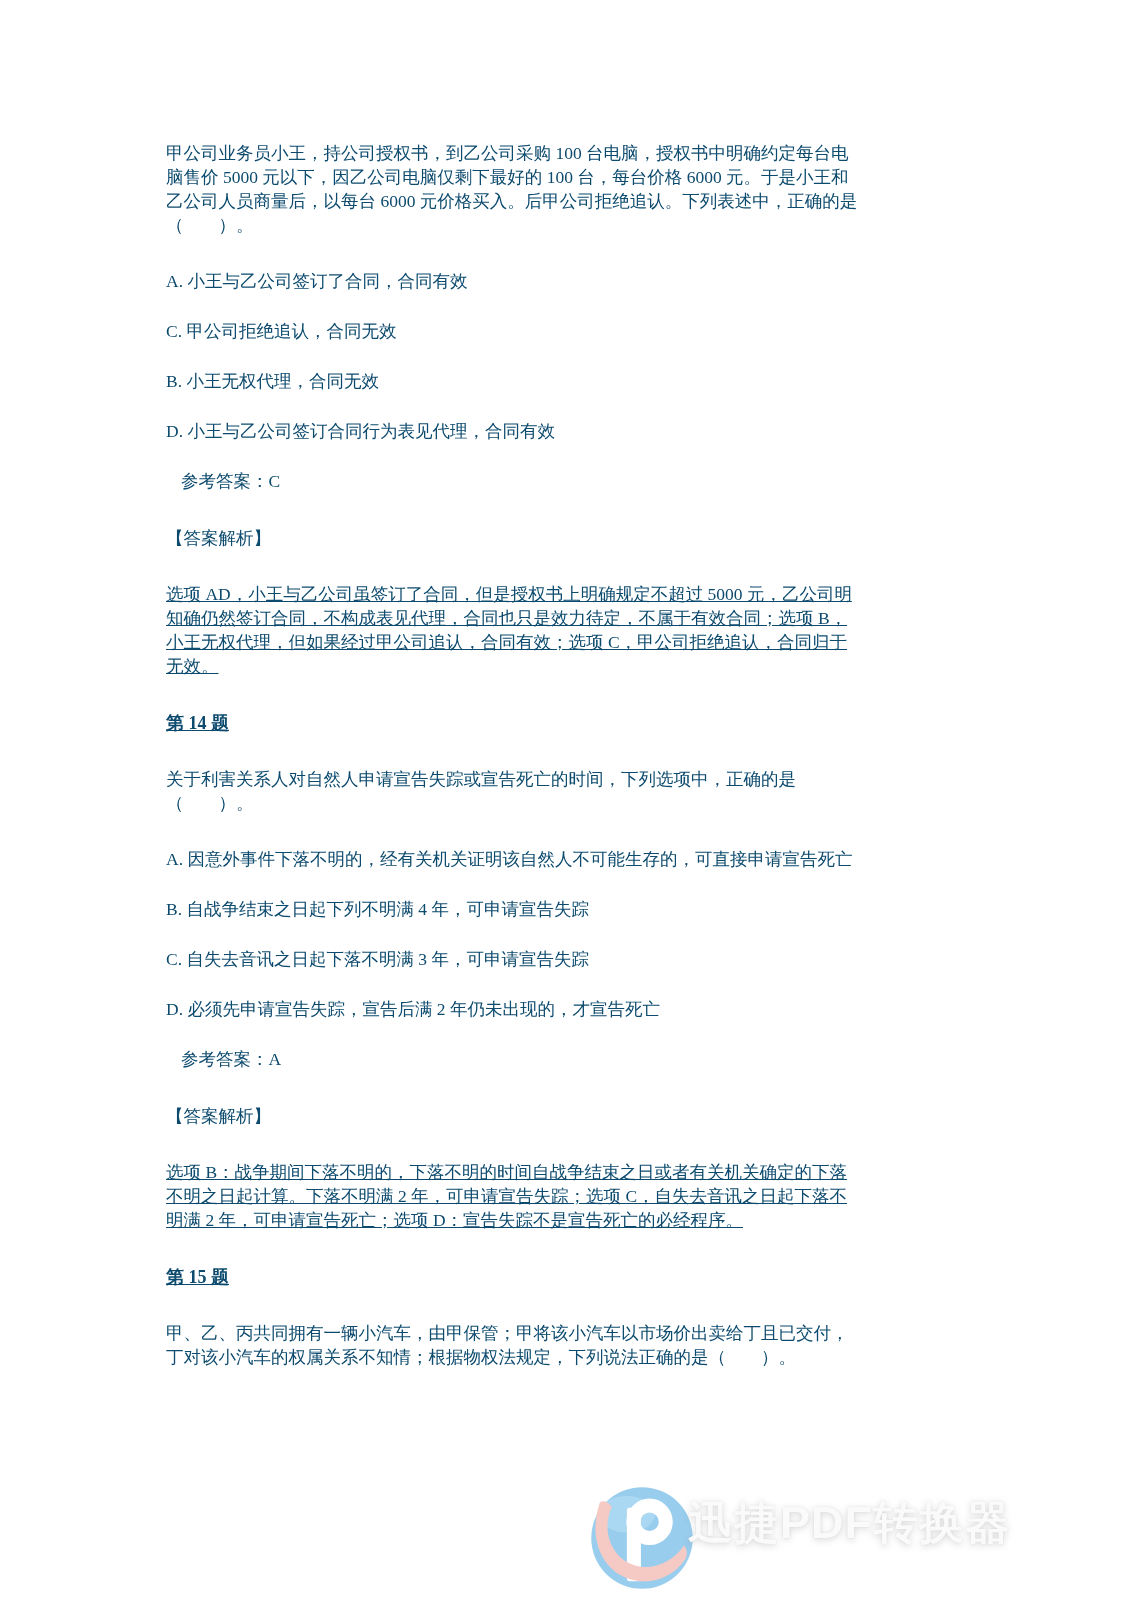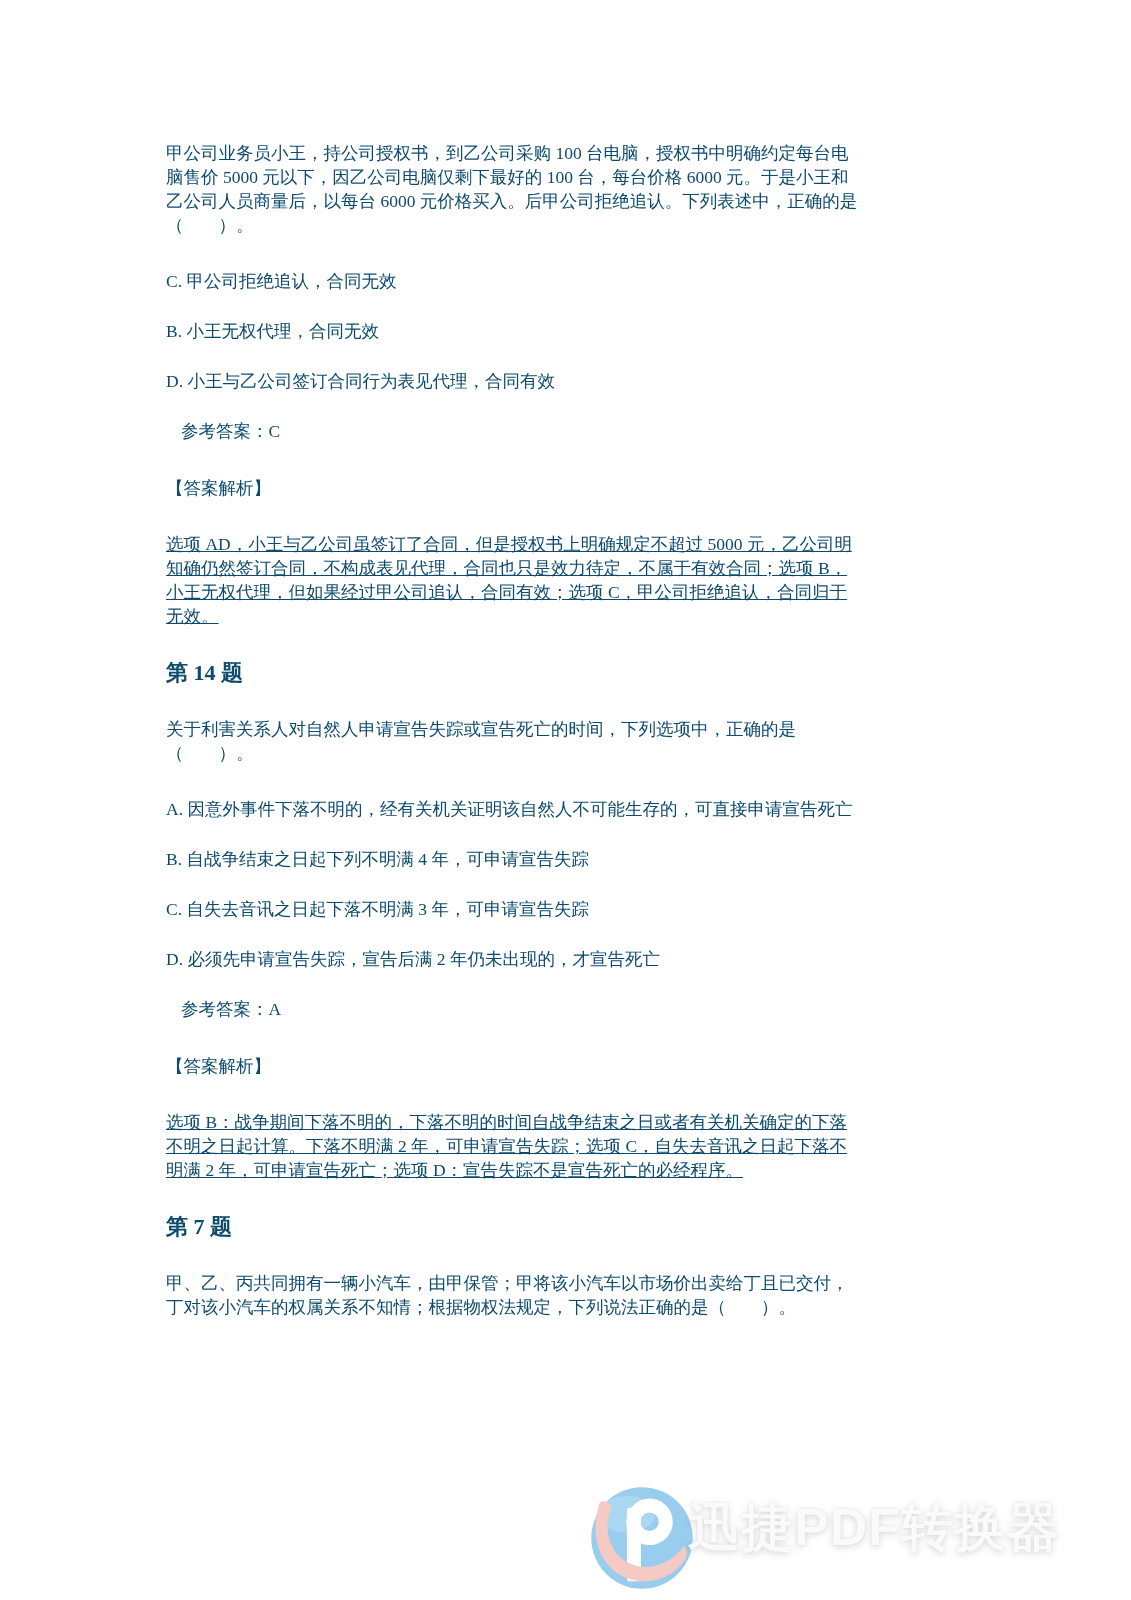--- a/index.html
+++ b/index.html
@@ -15,22 +15,23 @@
     position: absolute;
     left: 166px;
     top: 141px;
     width: 800px;
     font-size: 17.5px;
     line-height: 24px;
     color: #0c4a6e;
   }
   .q-header {
     font-weight: 700;
-    font-size: 22px;
+    font-size: 18px;
     margin: 0 0 32px 0;
+    text-decoration: underline;
   }
   .stem {
     white-space: pre-line;
     margin: 0 0 32px 0;
   }
   .option {
     margin: 0 0 26px 0;
   }
   .answer {
     margin: 7px 0 33px 0;
@@ -58,37 +59,38 @@
     width: 108px;
     height: 108px;
     opacity: 0.55;
   }
   .wm-text {
     position: absolute;
     left: 112px;
     top: 38px;
     font-family: "Liberation Sans", "DejaVu Sans", sans-serif;
     font-weight: 700;
-    font-size: 52px;
+    font-size: 45px;
     letter-spacing: 1px;
     color: #fafafa;
     text-shadow: 0 2px 7px rgba(120,120,120,0.28), 0 0 2px rgba(150,150,150,0.18);
     white-space: nowrap;
   }
 </style>
 </head>
 <body>
 
 <div class="page-content">
 
   <section>
     <p class="stem">甲公司业务员小王，持公司授权书，到乙公司采购 100 台电脑，授权书中明确约定每台电
 脑售价 5000 元以下，因乙公司电脑仅剩下最好的 100 台，每台价格 6000 元。于是小王和
 乙公司人员商量后，以每台 6000 元价格买入。后甲公司拒绝追认。下列表述中，正确的是
 （　　）。</p>
+    <p class="option">A. 小王与乙公司签订了合同，合同有效</p>
     <p class="option">C. 甲公司拒绝追认，合同无效</p>
     <p class="option">B. 小王无权代理，合同无效</p>
     <p class="option">D. 小王与乙公司签订合同行为表见代理，合同有效</p>
     <p class="answer">参考答案：C</p>
     <p class="analysis-h">【答案解析】</p>
     <p class="analysis">选项 AD，小王与乙公司虽签订了合同，但是授权书上明确规定不超过 5000 元，乙公司明
 知确仍然签订合同，不构成表见代理，合同也只是效力待定，不属于有效合同；选项 B，
 小王无权代理，但如果经过甲公司追认，合同有效；选项 C，甲公司拒绝追认，合同归于
 无效。</p>
   </section>
@@ -102,21 +104,21 @@
     <p class="option">C. 自失去音讯之日起下落不明满 3 年，可申请宣告失踪</p>
     <p class="option">D. 必须先申请宣告失踪，宣告后满 2 年仍未出现的，才宣告死亡</p>
     <p class="answer">参考答案：A</p>
     <p class="analysis-h">【答案解析】</p>
     <p class="analysis">选项 B：战争期间下落不明的，下落不明的时间自战争结束之日或者有关机关确定的下落
 不明之日起计算。下落不明满 2 年，可申请宣告失踪；选项 C，自失去音讯之日起下落不
 明满 2 年，可申请宣告死亡；选项 D：宣告失踪不是宣告死亡的必经程序。</p>
   </section>
 
   <section>
-    <h2 class="q-header">第 7 题</h2>
+    <h2 class="q-header">第 15 题</h2>
     <p class="stem">甲、乙、丙共同拥有一辆小汽车，由甲保管；甲将该小汽车以市场价出卖给丁且已交付，
 丁对该小汽车的权属关系不知情；根据物权法规定，下列说法正确的是（　　）。</p>
   </section>
 
 </div>
 
 <div class="watermark">
   <svg class="wm-logo" viewBox="0 0 100 100" xmlns="http://www.w3.org/2000/svg" aria-hidden="true">
     <circle cx="50" cy="50" r="47" fill="#47a5e0"></circle>
     <ellipse cx="36" cy="28" rx="26" ry="17" fill="#7ec6ef" opacity="0.55"></ellipse>

